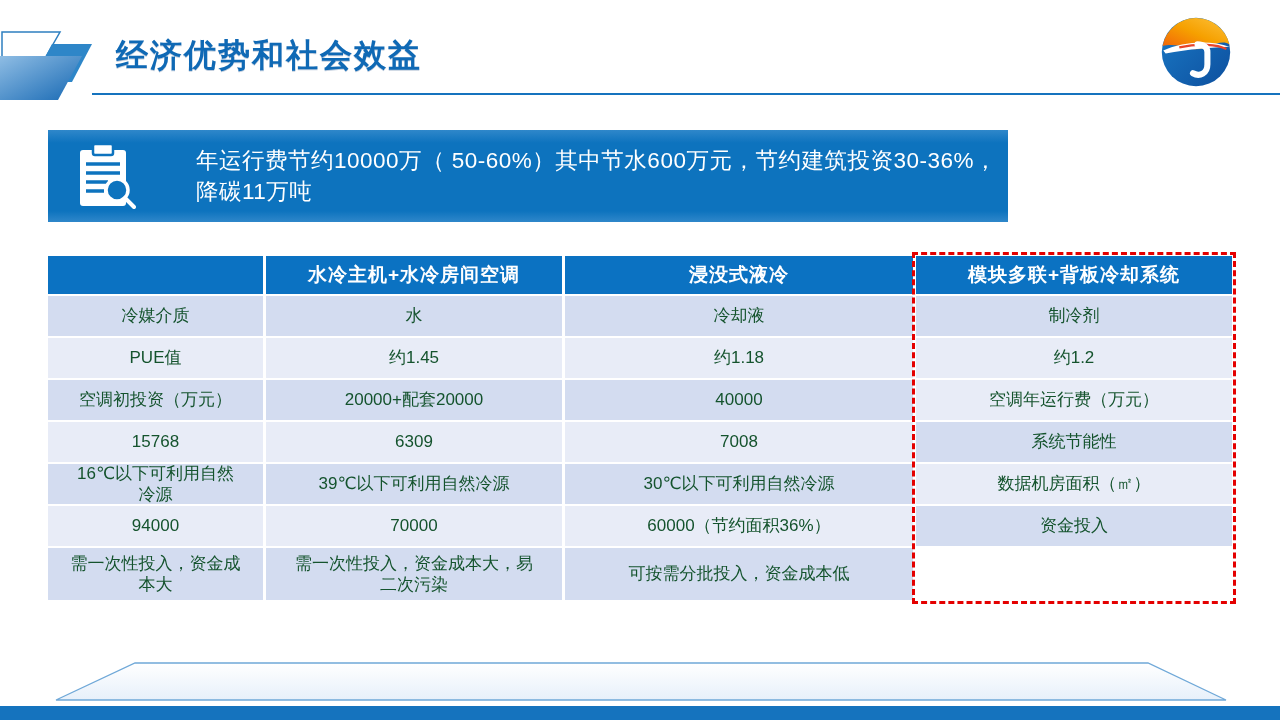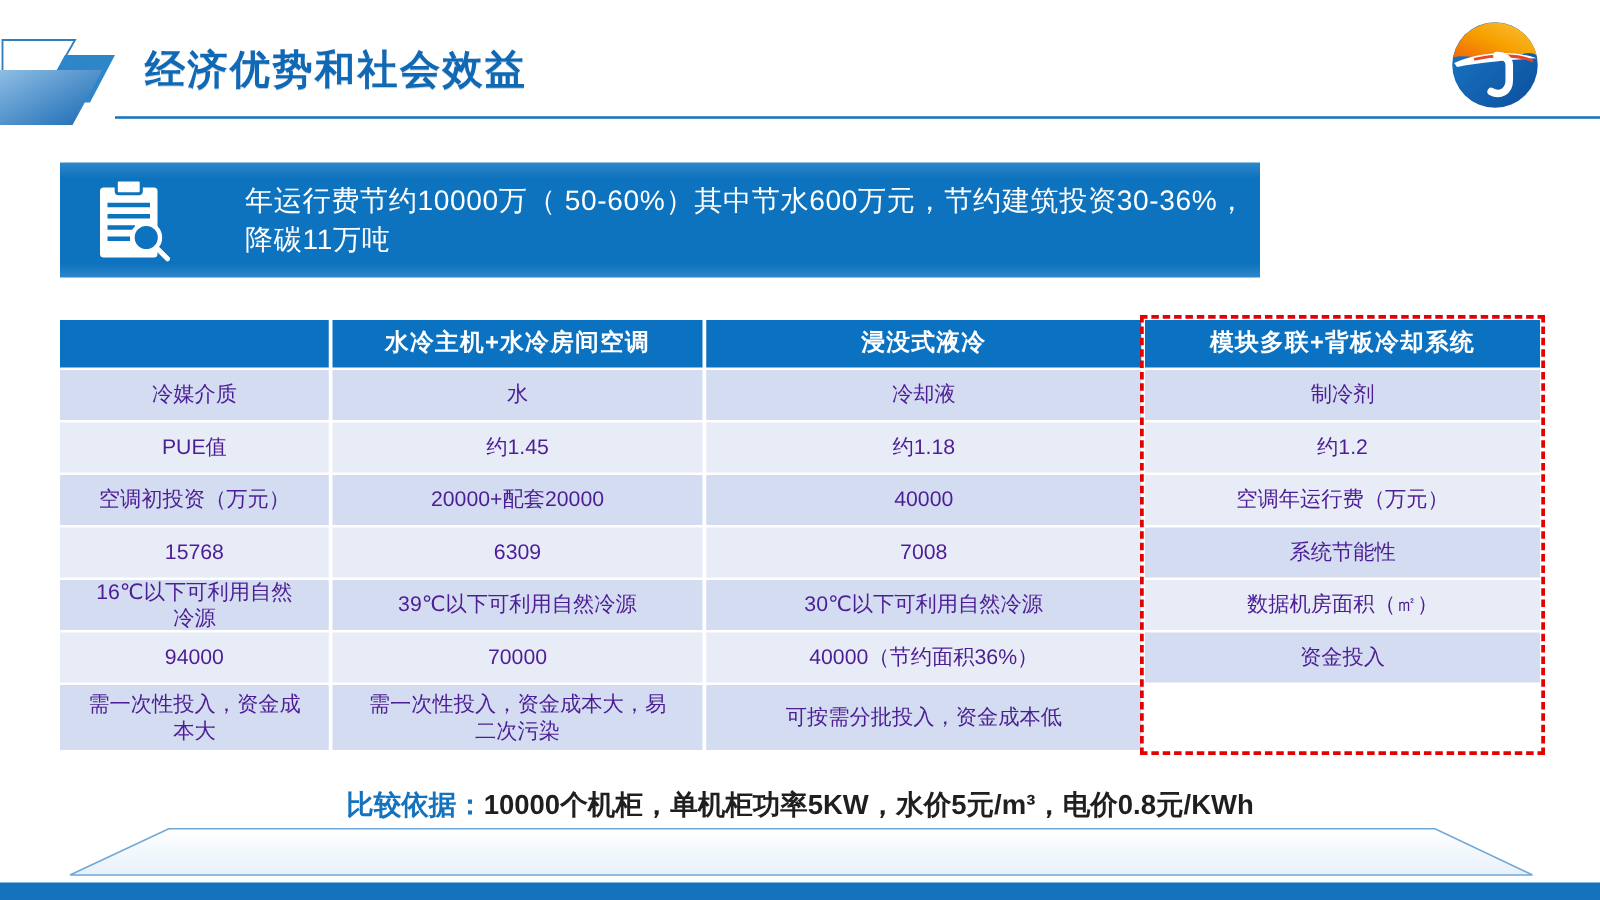--- a/index.html
+++ b/index.html
@@ -40,21 +40,21 @@
     gap:2px 3px;
   }
   .cell{
     display:flex;align-items:center;justify-content:center;
     text-align:center;line-height:1.25;padding:0 22px;
   }
   .cell.head{
     background:var(--header-blue,#0B72C2);color:#ffffff;
     font-size:19px;font-weight:bold;letter-spacing:1px;padding:0 6px;
   }
-  .cell.body{color:#4c1d95;font-size:17px;}
+  .cell.body{color:#14532d;font-size:17px;}
   .cell.odd{background:var(--row-odd,#D3DCF0);}
   .cell.even{background:var(--row-even,#E8ECF7);}
   .highlight-box{
     position:absolute;left:864px;top:-4px;width:324px;height:calc(100% + 8px);
     border:3px dashed var(--highlight-border,#E40000);
     pointer-events:none;
   }
   
   .footnote{
     position:absolute;left:0;top:629px;width:100%;margin:0;
@@ -142,30 +142,29 @@
         <div class="cell body even">15768</div>
         <div class="cell body even">6309</div>
         <div class="cell body even">7008</div>
         <div class="cell body odd">系统节能性</div>
         <div class="cell body odd">16℃以下可利用自然冷源</div>
         <div class="cell body odd">39℃以下可利用自然冷源</div>
         <div class="cell body odd">30℃以下可利用自然冷源</div>
         <div class="cell body even">数据机房面积（㎡）</div>
         <div class="cell body even">94000</div>
         <div class="cell body even">70000</div>
-        <div class="cell body even">40000（节约面积36%）</div>
+        <div class="cell body even">60000（节约面积36%）</div>
         <div class="cell body odd">资金投入</div>
         <div class="cell body odd">需一次性投入，资金成本大</div>
         <div class="cell body odd">需一次性投入，资金成本大，易二次污染</div>
         <div class="cell body odd">可按需分批投入，资金成本低</div>
       </div>
     <div class="highlight-box"></div>
   </section>
 
-  <p class="footnote"><span class="label">比较依据：</span><span>10000个机柜，单机柜功率5KW，水价5元/m³，电价0.8元/KWh</span></p>
 
   <svg class="bottom-trapezoid" viewBox="0 0 1280 48" aria-hidden="true">
     <defs>
       <linearGradient id="trapGrad" x1="0" y1="0" x2="0" y2="1">
         <stop offset="0" stop-color="#ffffff"></stop>
         <stop offset="1" stop-color="#e7f0fa"></stop>
       </linearGradient>
     </defs>
     <polygon points="135,5 1148,5 1226,42 56,42" fill="url(#trapGrad)" stroke="#6fa8d8" stroke-width="1.3"></polygon>
   </svg>

